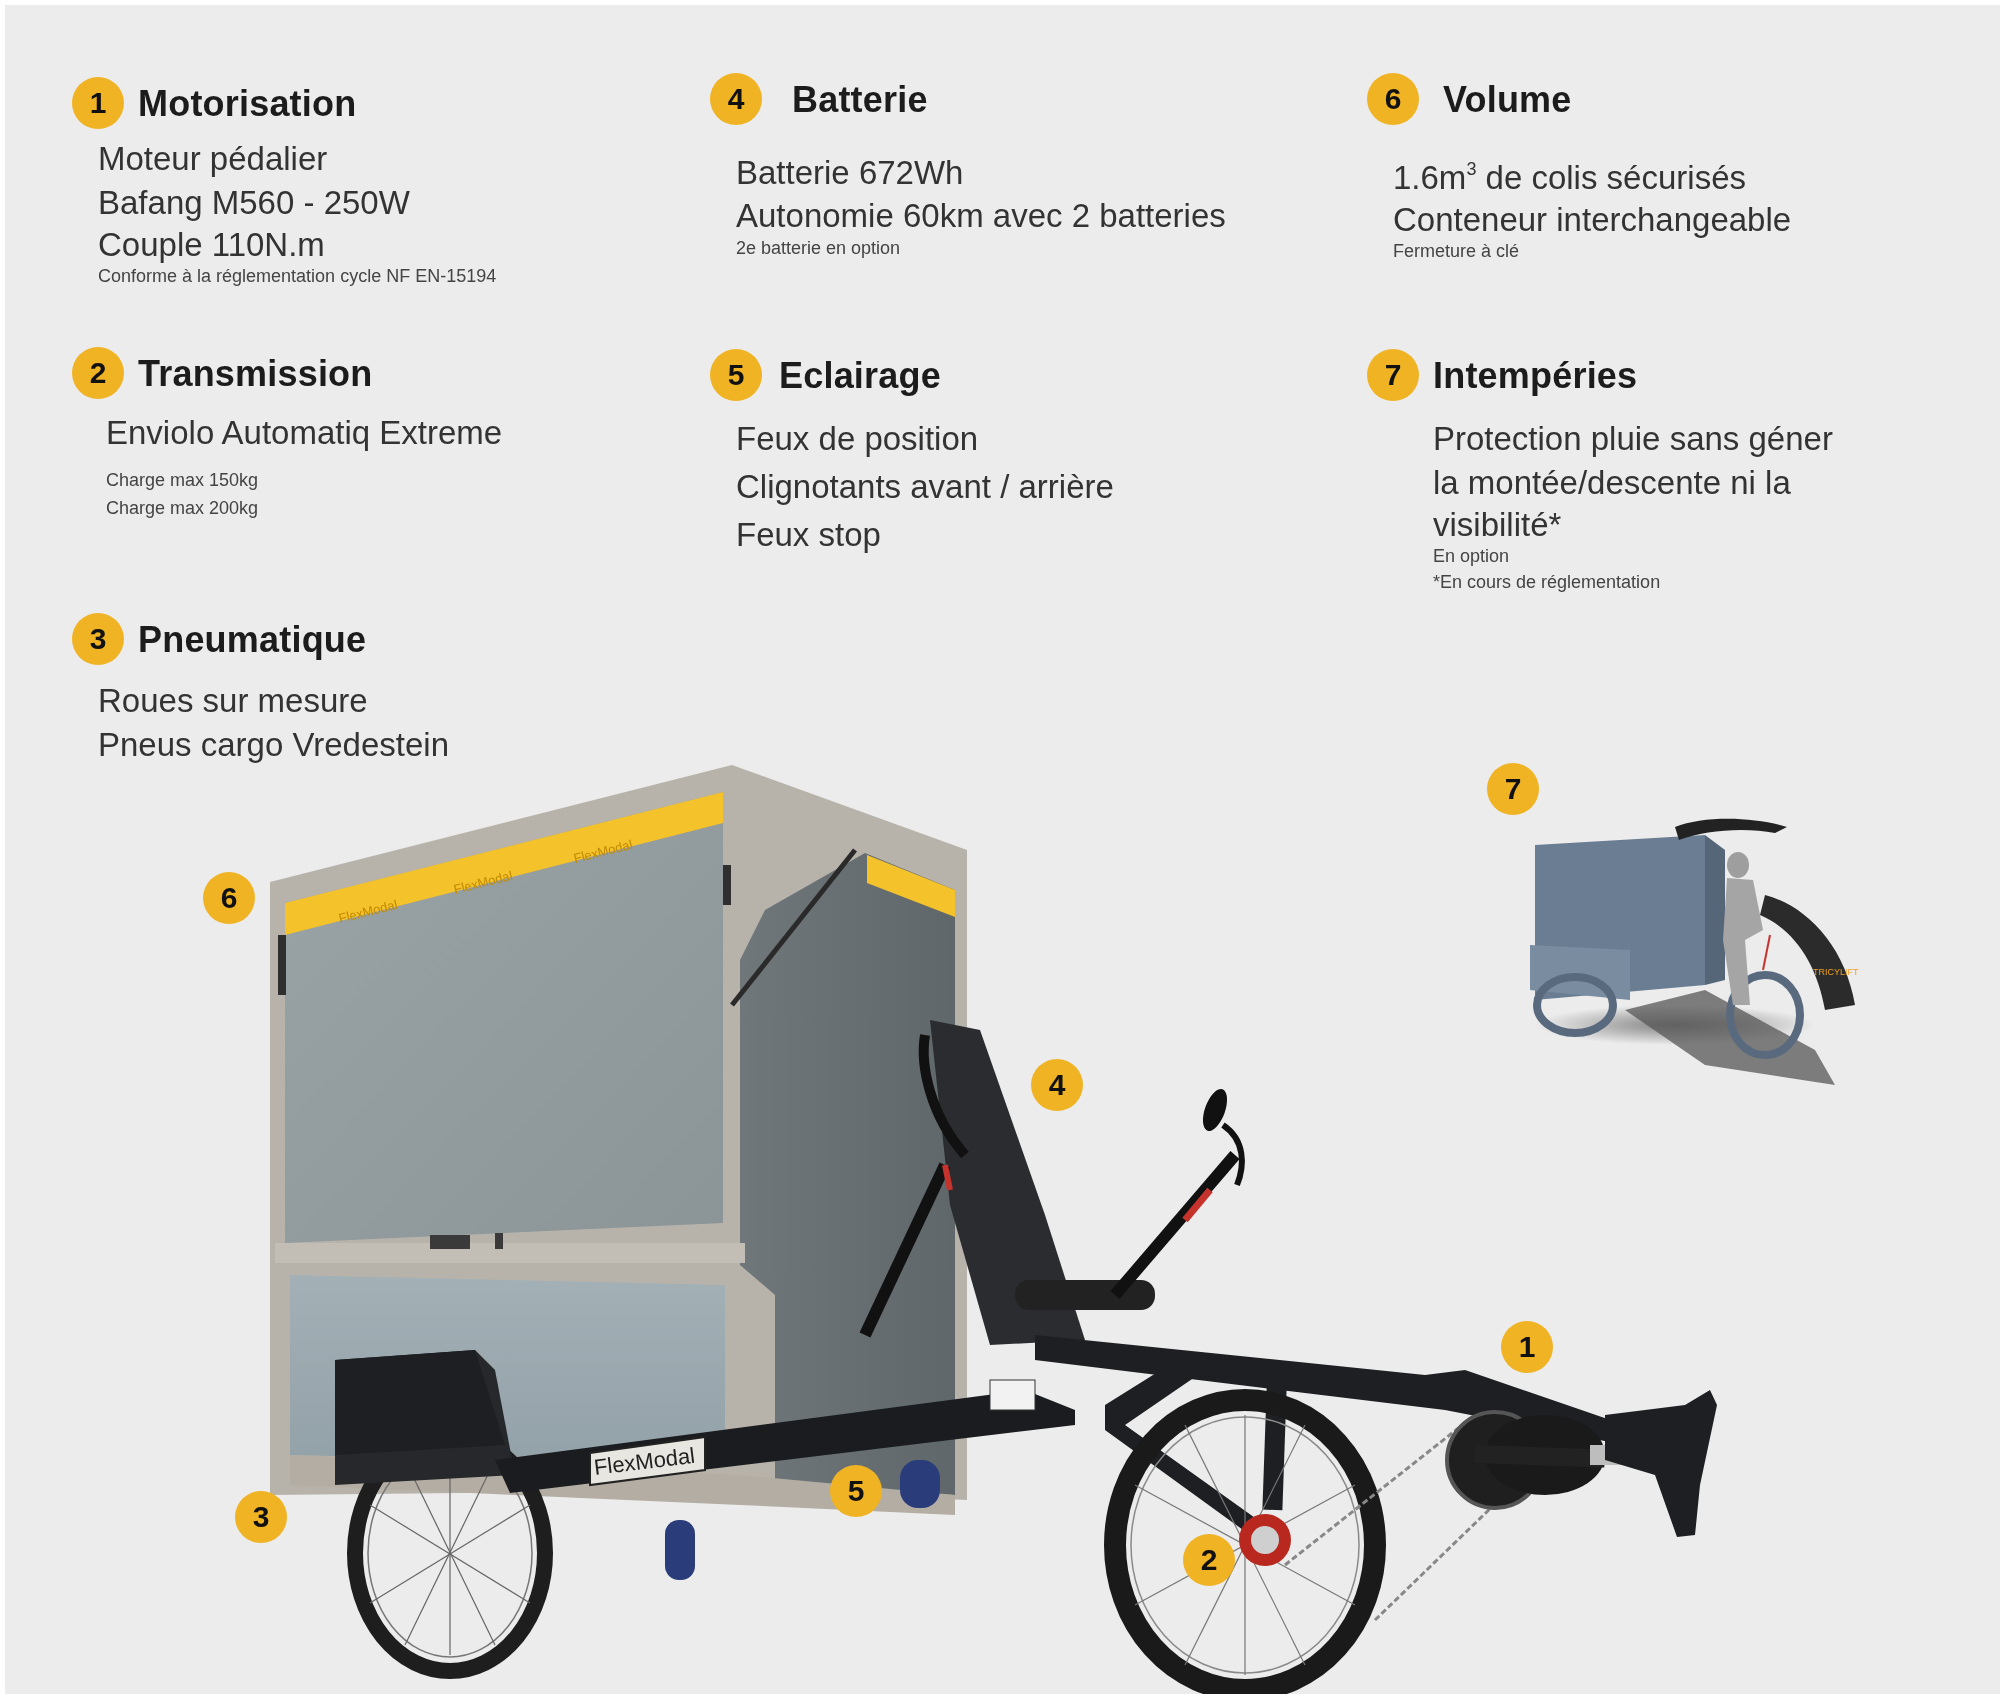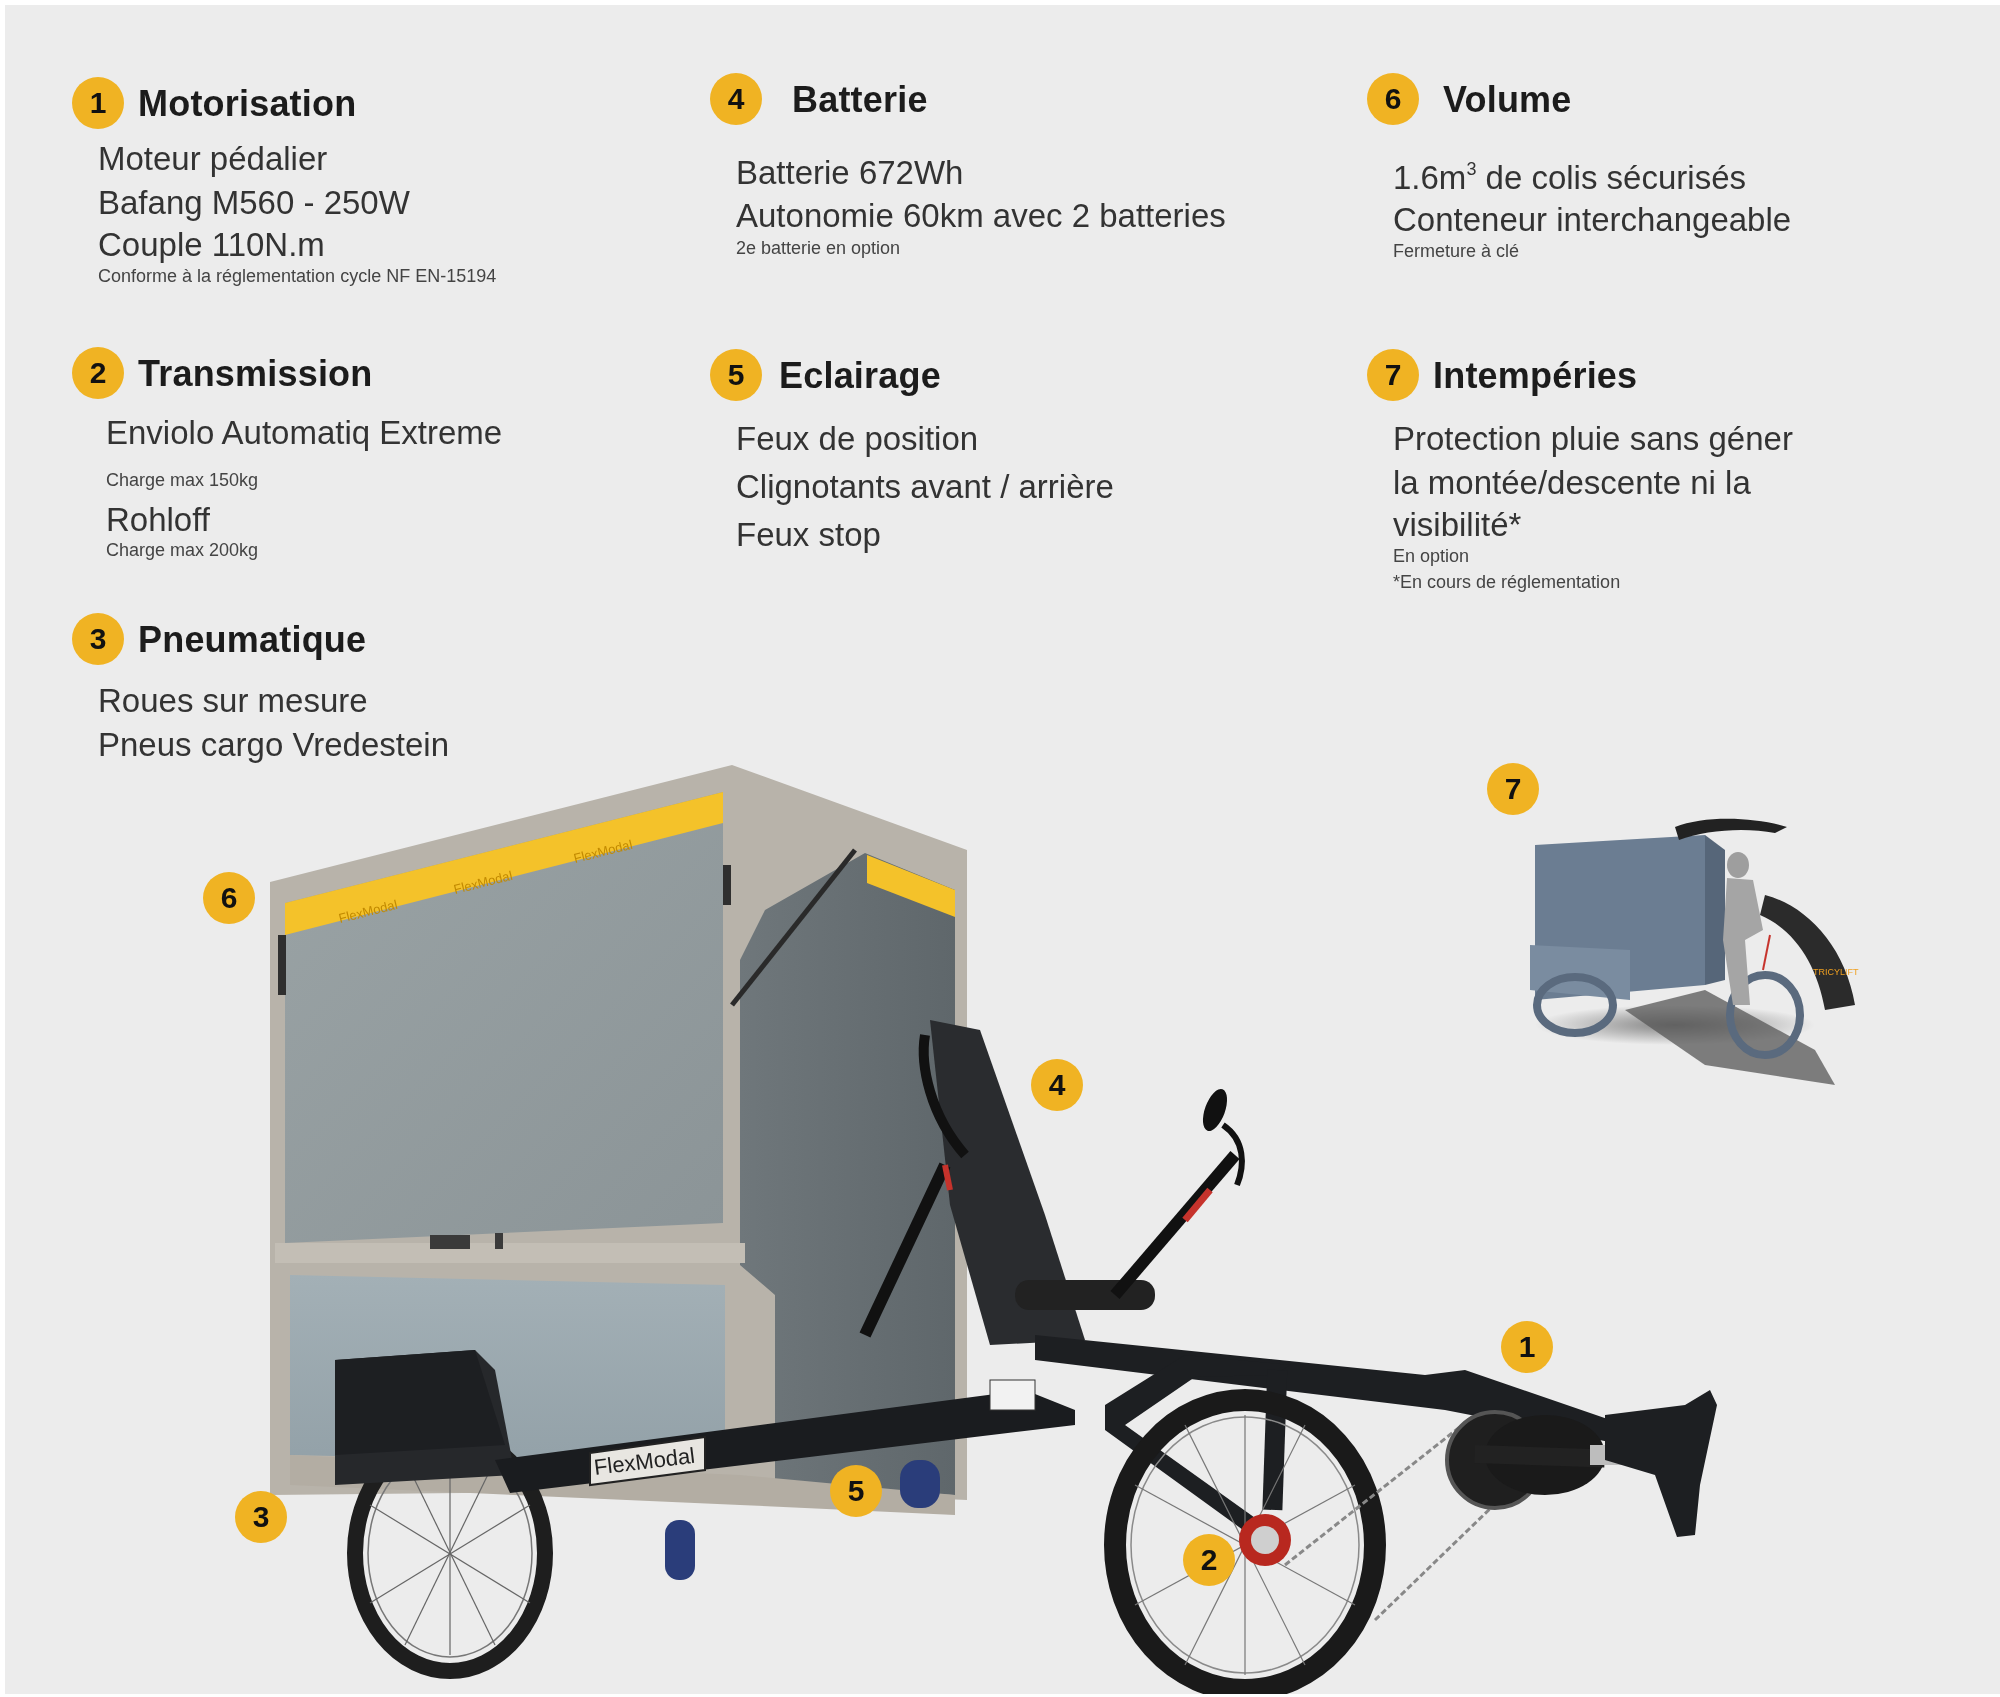--- a/index.html
+++ b/index.html
@@ -53,21 +53,20 @@
   </div>
 
   <div class="spec" style="left:67px; top:340px;">
     <div class="spec-head">
       <div class="badge">2</div>
       <div class="spec-title">Transmission</div>
     </div>
     <div class="spec-lines" style="top:66px;margin-left:8px;">
       <div class="line">Enviolo Automatiq Extreme</div>
       <div class="note gap" style="margin-top:14px;">Charge max 150kg</div>
-      <div class="line" style="line-height:38px; margin-top:10px;">Rohloff</div>
       <div class="note">Charge max 200kg</div>
     </div>
   </div>
 
   <div class="spec" style="left:67px; top:606px;">
     <div class="spec-head">
       <div class="badge">3</div>
       <div class="spec-title">Pneumatique</div>
     </div>
     <div class="spec-lines" style="top:68px;">
@@ -110,21 +109,21 @@
       <div class="line" style="line-height:40px;">Conteneur interchangeable</div>
       <div class="note">Fermeture à clé</div>
     </div>
   </div>
 
   <div class="spec" style="left:1362px; top:342px;">
     <div class="spec-head">
       <div class="badge">7</div>
       <div class="spec-title">Intempéries</div>
     </div>
-    <div class="spec-lines" style="top:70px;">
+    <div class="spec-lines" style="top:70px;margin-left:40px;">
       <div class="line">Protection pluie sans géner</div>
       <div class="line">la montée/descente ni la</div>
       <div class="line" style="line-height:40px;">visibilité*</div>
       <div class="note">En option</div>
       <div class="note" style="margin-top:4px;">*En cours de réglementation</div>
     </div>
   </div>
 
   <svg class="illus" viewBox="0 0 1995 1689" width="1995" height="1689">
     <defs>

